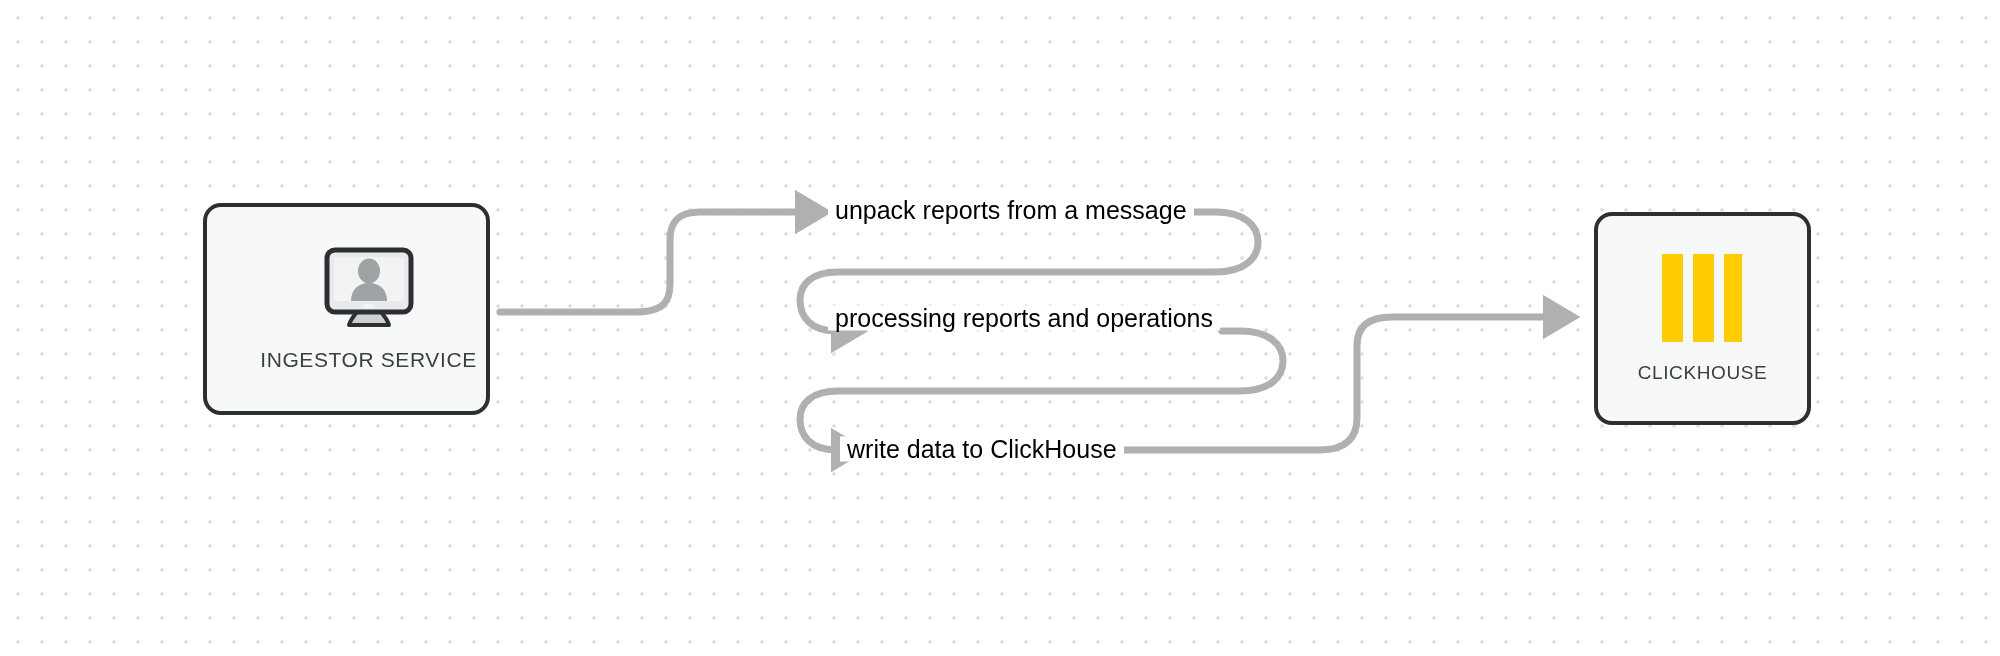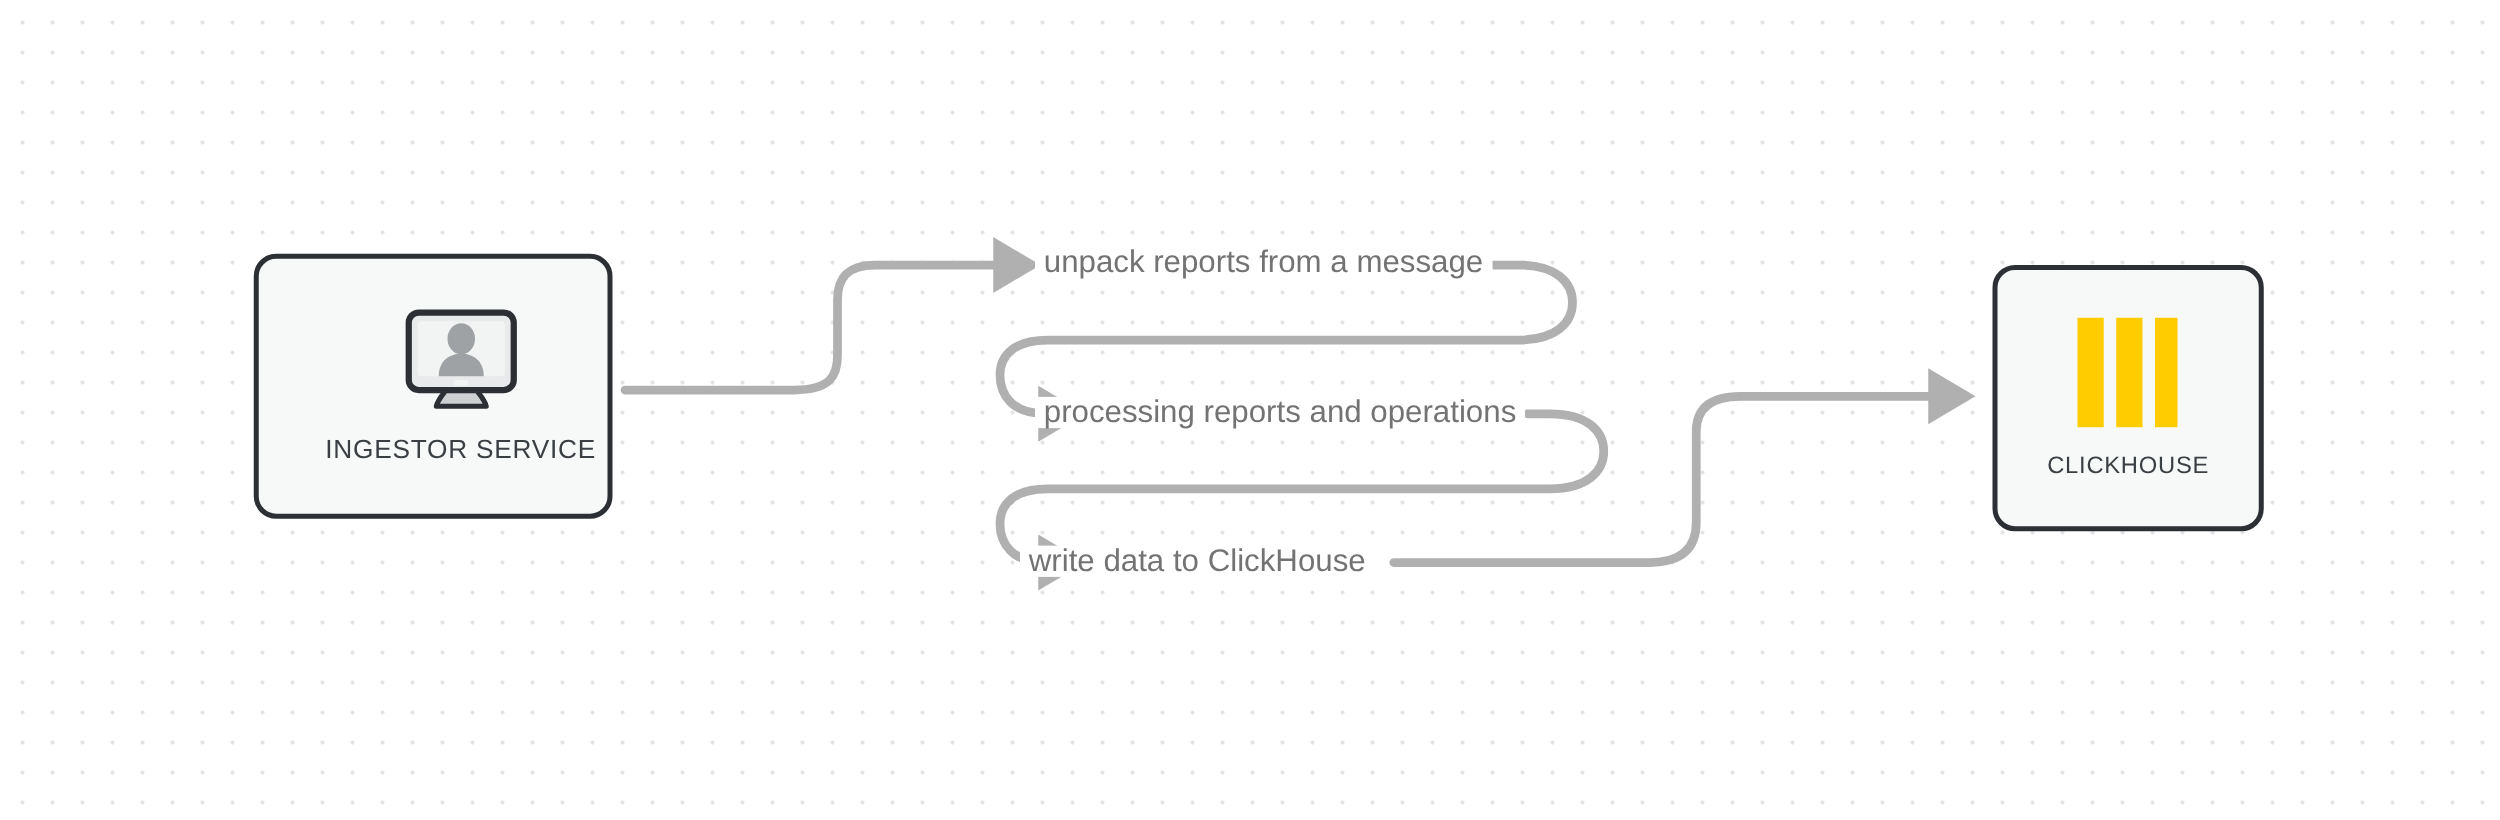--- a/index.html
+++ b/index.html
@@ -64,30 +64,30 @@
     font-size: 21px;
     letter-spacing: 0.6px;
     color: #3a3f44;
     white-space: nowrap;
   }
   #node-clickhouse .node-label { font-size: 19px; }
   .edge-label {
     position: absolute;
     font-family: "Liberation Sans", sans-serif;
     font-size: 25px;
-    color: #737373;
+    color: #000000;
     white-space: nowrap;
     background: #ffffff;
     padding: 0 7px;
     line-height: 1;
     transform: translateY(-50%);
   }
   #label-unpack   { left: 828px; top: 210px; }
-  #label-process  { left: 828px; top: 330px; }
-  #label-write    { left: 816px; top: 449px; }
+  #label-process  { left: 828px; top: 318px; }
+  #label-write    { left: 840px; top: 449px; }
   .ch-bar {
     fill: #fc0;
   }
 </style>
 </head>
 <body>
 
 <div id="canvas">
 
   <svg id="edge-layer" viewBox="0 0 2000 656" width="2000" height="656" xmlns="http://www.w3.org/2000/svg">

